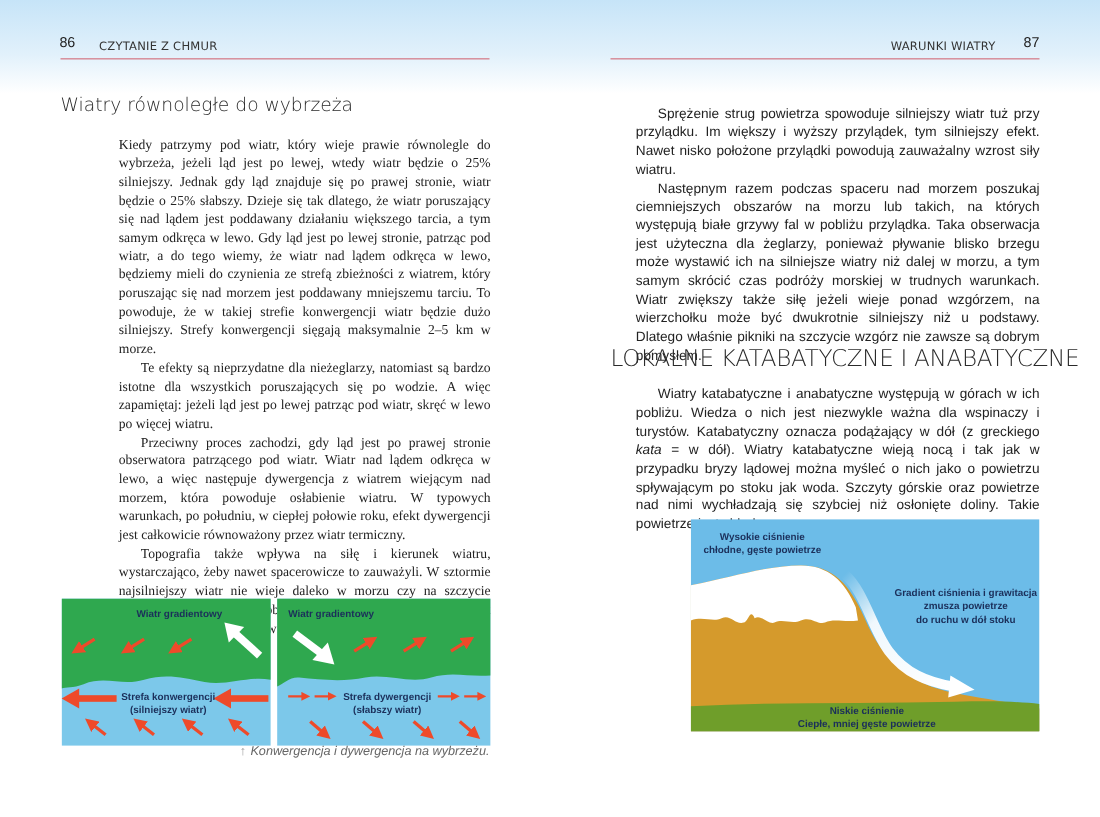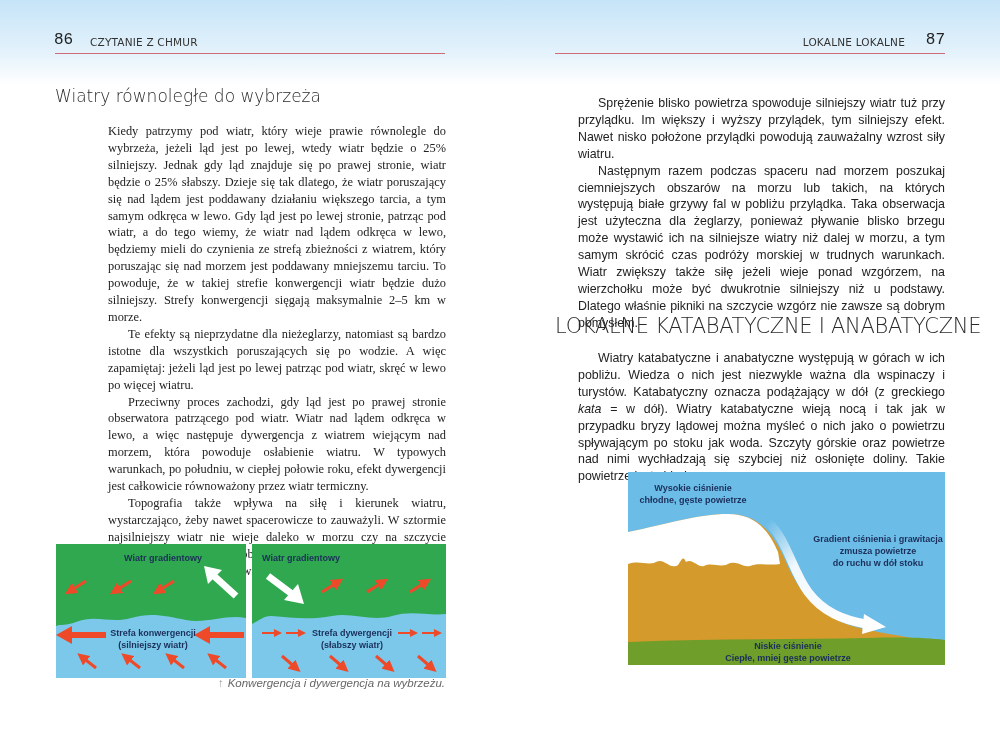--- a/index.html
+++ b/index.html
@@ -5,21 +5,21 @@
   html, body { margin:0; padding:0; }
   body {
     width:1000px; height:743px; position:relative; overflow:hidden;
     background: linear-gradient(to bottom, #c6e4f8 0px, #e2f1fb 50px, #ffffff 85px, #ffffff 743px);
     font-family: "Liberation Sans", sans-serif; color:#222;
   }
   .page { position:absolute; top:0; height:743px; }
   .page.left { left:0; width:500px; }
   .page.right { left:500px; width:500px; }
 
-  .hdr-num { position:absolute; top:31px; font-family:Liberation Mono, monospace; font-size:16px; color:#222; }
+  .hdr-num { position:absolute; top:31px; font-family:Liberation Sans, sans-serif; font-size:13px; color:#222; }
   .hdr-title { position:absolute; top:36px; font-family:"DejaVu Sans", sans-serif; font-size:10.5px; letter-spacing:0.2px; color:#333; }
   .hdr-rule { position:absolute; top:53px; height:1px; background:#d26a78; }
 
   .left .hdr-num { left:54px; }
   .left .hdr-title { left:90px; }
   .left .hdr-rule { left:55px; width:390px; }
   .right .hdr-num { right:55px; }
   .right .hdr-title { right:95px; }
   .right .hdr-rule { left:55px; width:390px; }
 
@@ -132,26 +132,26 @@
       </g>
     </svg>
   </div>
 
   <div class="caption">
     <span class="arrow">↑</span><span>Konwergencja i dywergencja na wybrzeżu.</span>
   </div>
 </div>
 
 <div class="page right">
-  <div class="hdr-title">LOKALNE LOKALNE</div>
+  <div class="hdr-title">WARUNKI WIATRY</div>
   <div class="hdr-num">87</div>
   <div class="hdr-rule"></div>
 
   <div class="body-text t1">
-    <p>Sprężenie blisko powietrza spowoduje silniejszy wiatr tuż przy przylądku. Im większy i wyższy przylądek, tym silniejszy efekt. Nawet nisko położone przylądki powodują zauważalny wzrost siły wiatru.</p>
+    <p>Sprężenie strug powietrza spowoduje silniejszy wiatr tuż przy przylądku. Im większy i wyższy przylądek, tym silniejszy efekt. Nawet nisko położone przylądki powodują zauważalny wzrost siły wiatru.</p>
     <p>Następnym razem podczas spaceru nad morzem poszukaj ciemniejszych obszarów na morzu lub takich, na których występują białe grzywy fal w pobliżu przylądka. Taka obserwacja jest użyteczna dla żeglarzy, ponieważ pływanie blisko brzegu może wystawić ich na silniejsze wiatry niż dalej w morzu, a tym samym skrócić czas podróży morskiej w trudnych warunkach. Wiatr zwiększy także siłę jeżeli wieje ponad wzgórzem, na wierzchołku może być dwukrotnie silniejszy niż u podstawy. Dlatego właśnie pikniki na szczycie wzgórz nie zawsze są dobrym pomysłem.</p>
   </div>
 
   <div class="sec-title">LOKALNE KATABATYCZNE I ANABATYCZNE</div>
 
   <div class="body-text t2">
     <p><span>Wiatry katabatyczne i anabatyczne występują w górach w ich pobliżu. Wiedza o nich jest niezwykle ważna dla wspinaczy i turystów. Katabatyczny oznacza podążający w dół (z greckiego </span><em>kata</em><span> = w dół). Wiatry katabatyczne wieją nocą i tak jak w przypadku bryzy lądowej można myśleć o nich jako o powietrzu spływającym po stoku jak woda. Szczyty górskie oraz powietrze nad nimi wychładzają się szybciej niż osłonięte doliny. Takie powietrze jest chłodne</span></p>
   </div>
 
   <div class="fig">

